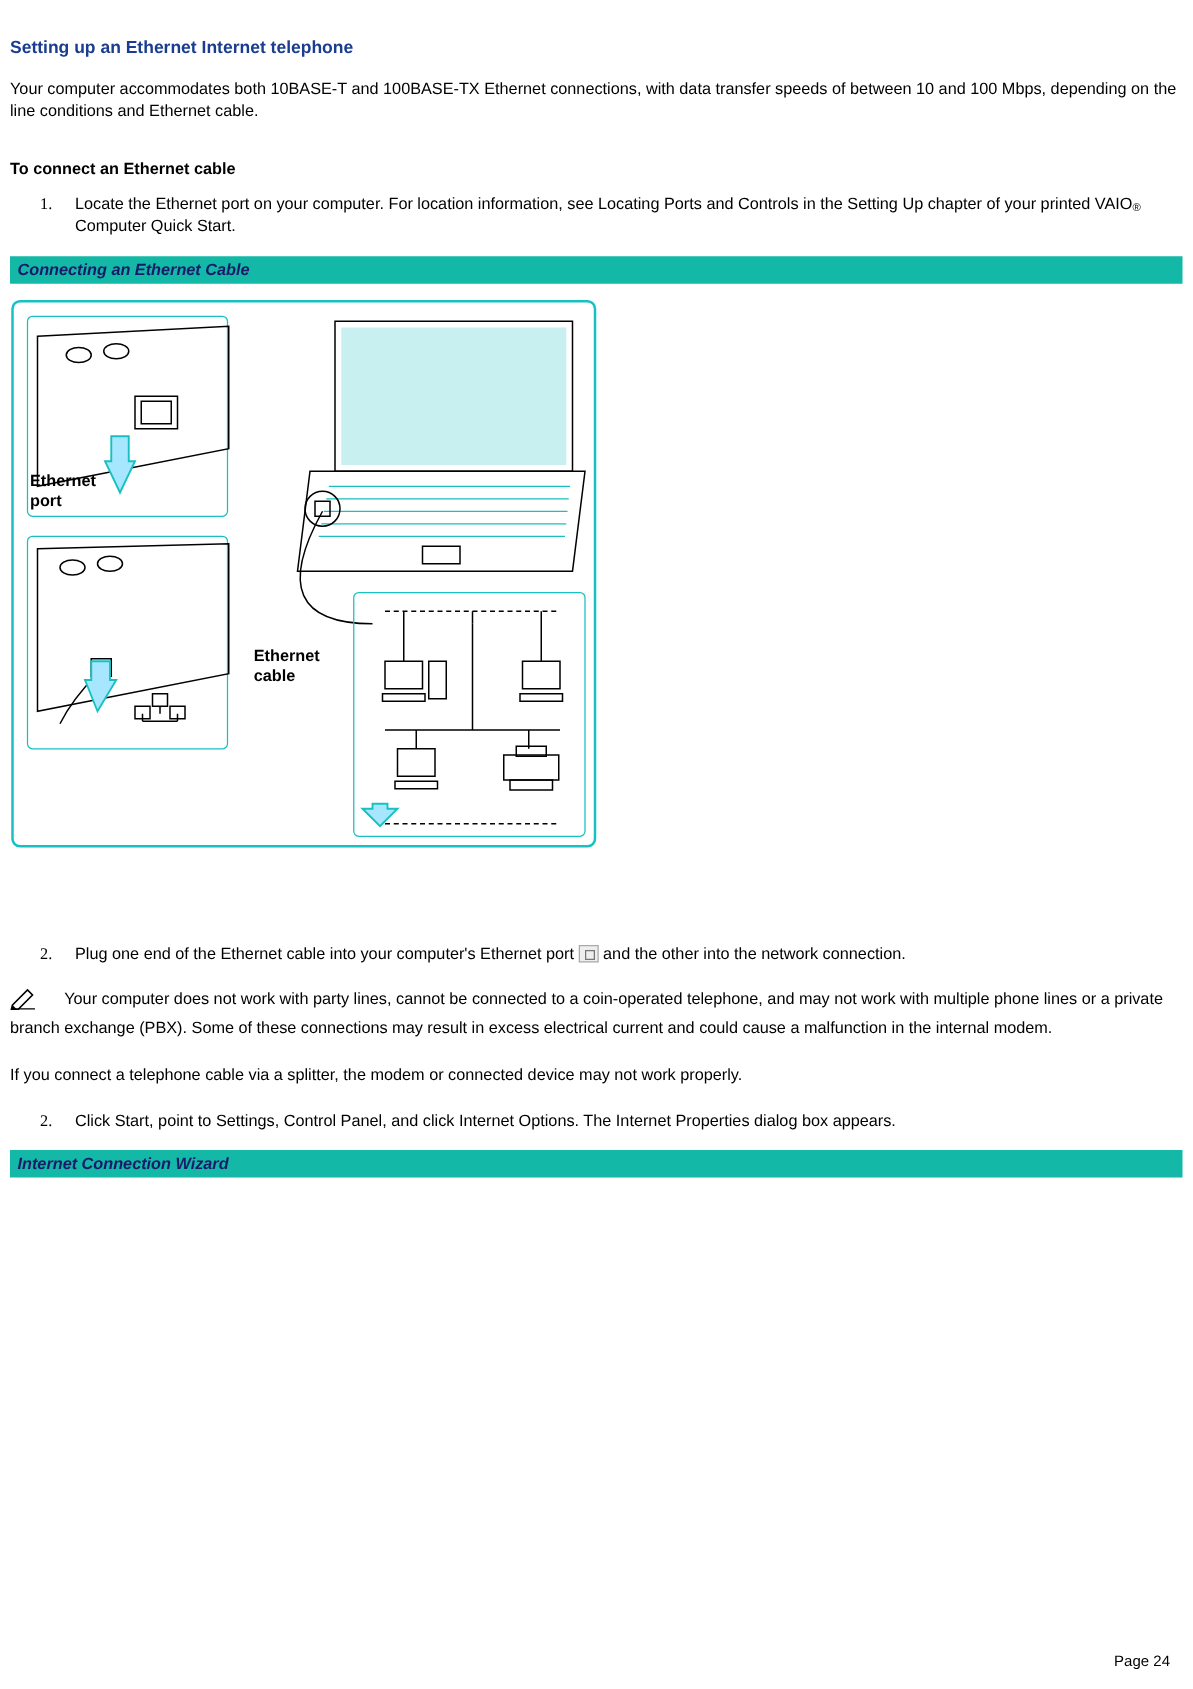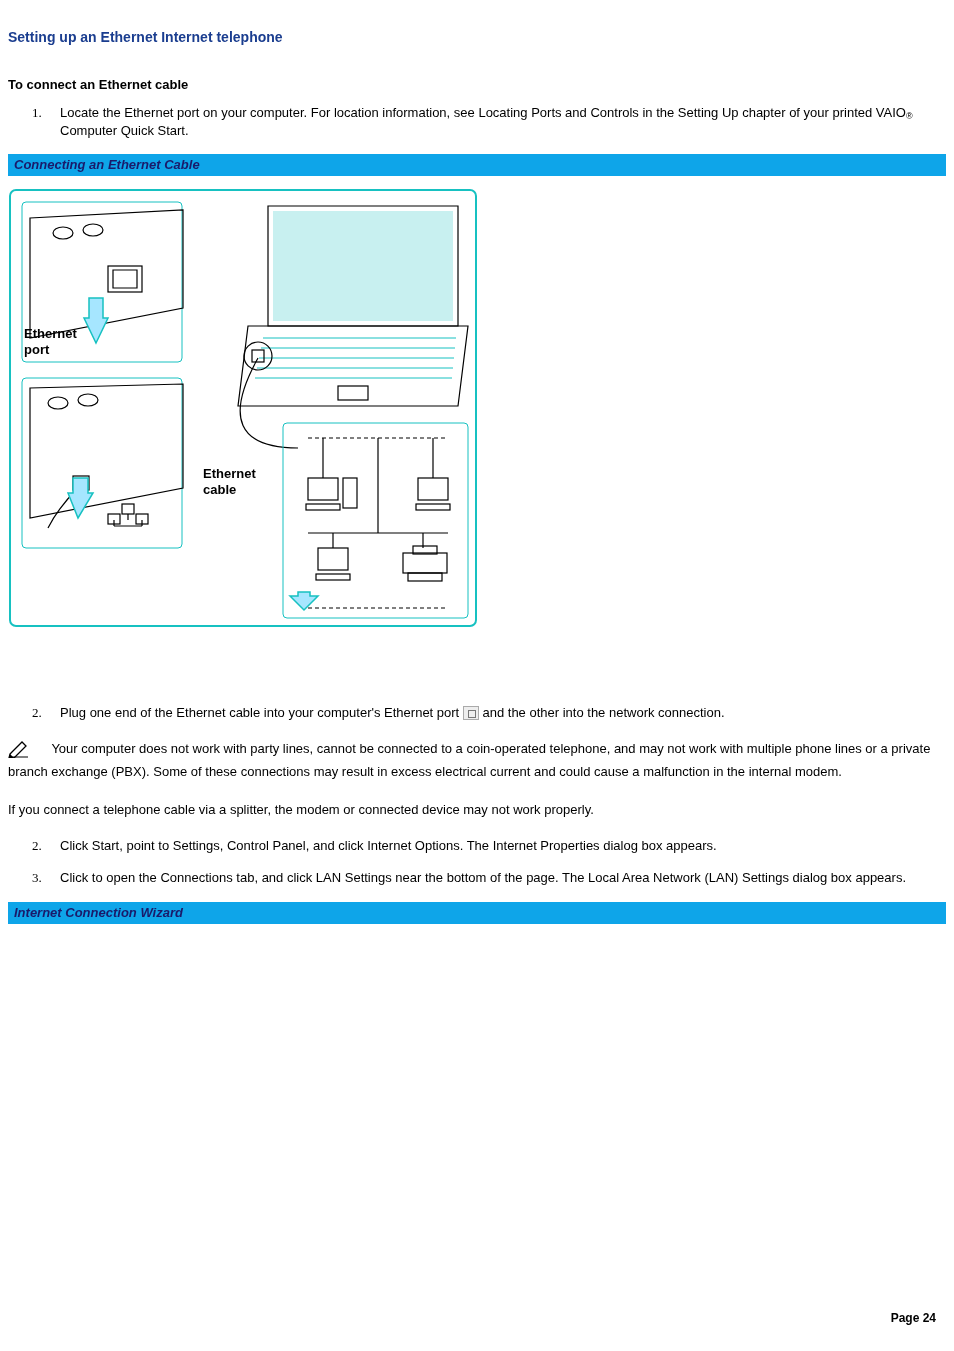--- a/index.html
+++ b/index.html
@@ -36,21 +36,21 @@
     }
     ol.numbered > li::before {
       content: attr(data-marker);
       position: absolute;
       left: 0;
       top: 0;
       font-family: "Times New Roman", serif;
       font-size: 13px;
     }
     .caption-bar {
-      background: #0ea5e9;
+      background: #14b8a6;
       color: #1a1a6a;
       font-weight: bold;
       font-style: italic;
       padding: 2px 6px;
       font-size: 13px;
       margin: 6px 0 12px 0;
     }
     .figure-wrap {
       margin: 0 0 70px 0;
     }
@@ -85,22 +85,22 @@
       content: "";
       position: absolute;
       left: 4px; top: 3px;
       width: 6px; height: 6px;
       border: 1px solid #777;
     }
     sub.reg { font-size: 9px; vertical-align: baseline; position: relative; top: 2px; }
     .page-footer {
       position: absolute;
       right: 10px;
-      bottom: 21px;
-      font-weight: bold;
+      bottom: 10px;
+      font-weight: normal;
       font-size: 12px;
     }
     .page-wrap { position: relative; min-height: 1320px; }
     .b { font-weight: normal; }
 
     
     .diagram { overflow: visible; }
     .diagram .frame { fill:none; stroke:#17c1c1; stroke-width:2; }
     .diagram .line { fill:none; stroke:#000; stroke-width:1.2; }
     .diagram .arrow { fill:#a6e6ff; stroke:#17c1c1; stroke-width:1.5; }
@@ -108,20 +108,21 @@
     .diagram .thin { stroke:#17c1c1; stroke-width:1; fill:none; }
     .diagram .shade { fill:#c8f0f0; }
     .diagram .dash { stroke-dasharray:4 3; }
   </style>
 </head>
 <body>
 <div class="page-wrap">
 
 <h2 class="section-title">Setting up an Ethernet Internet telephone</h2>
 
+<p>Your computer accommodates both 10BASE-T and 100BASE-TX Ethernet connections, with data transfer speeds of between 10 and 100 Mbps, depending on the line conditions and Ethernet cable.</p>
 
 <p class="subhead">To connect an Ethernet cable</p>
 
 <ol class="numbered">
   <li data-marker="1.">
     <span>Locate the Ethernet port on your computer. For location information, see Locating Ports and Controls in the Setting Up chapter of your printed VAIO</span><sub class="reg">®</sub><span> Computer Quick Start.</span>
   </li>
 </ol>
 
 <div class="caption-bar">Connecting an Ethernet Cable</div>
@@ -233,22 +234,19 @@
   <span>Your computer does not work with party lines, cannot be connected to a coin-operated telephone, and may not work with multiple phone lines or a private branch exchange (PBX). Some of these connections may result in excess electrical current and could cause a malfunction in the internal modem.</span>
 </div>
 
 <p>If you connect a telephone cable via a splitter, the modem or connected device may not work properly.</p>
 
 
 <ol class="numbered">
   <li data-marker="2.">
     <span>Click </span><span class="b">Start</span><span>, point to </span><span class="b">Settings</span><span>, </span><span class="b">Control Panel</span><span>, and click </span><span class="b">Internet Options</span><span>. The </span><span class="b">Internet Properties</span><span> dialog box appears.</span>
   </li>
-  <li data-marker="3.">
-    <span>Click to open the </span><span class="b">Connections</span><span> tab, and click </span><span class="b">LAN Settings</span><span> near the bottom of the page. The </span><span class="b">Local Area Network (LAN) Settings</span><span> dialog box appears.</span>
-  </li>
 </ol>
 
 <div class="caption-bar">Internet Connection Wizard</div>
 
 <div class="page-footer">Page 24</div>
 
 </div>
 
 </body></html>

